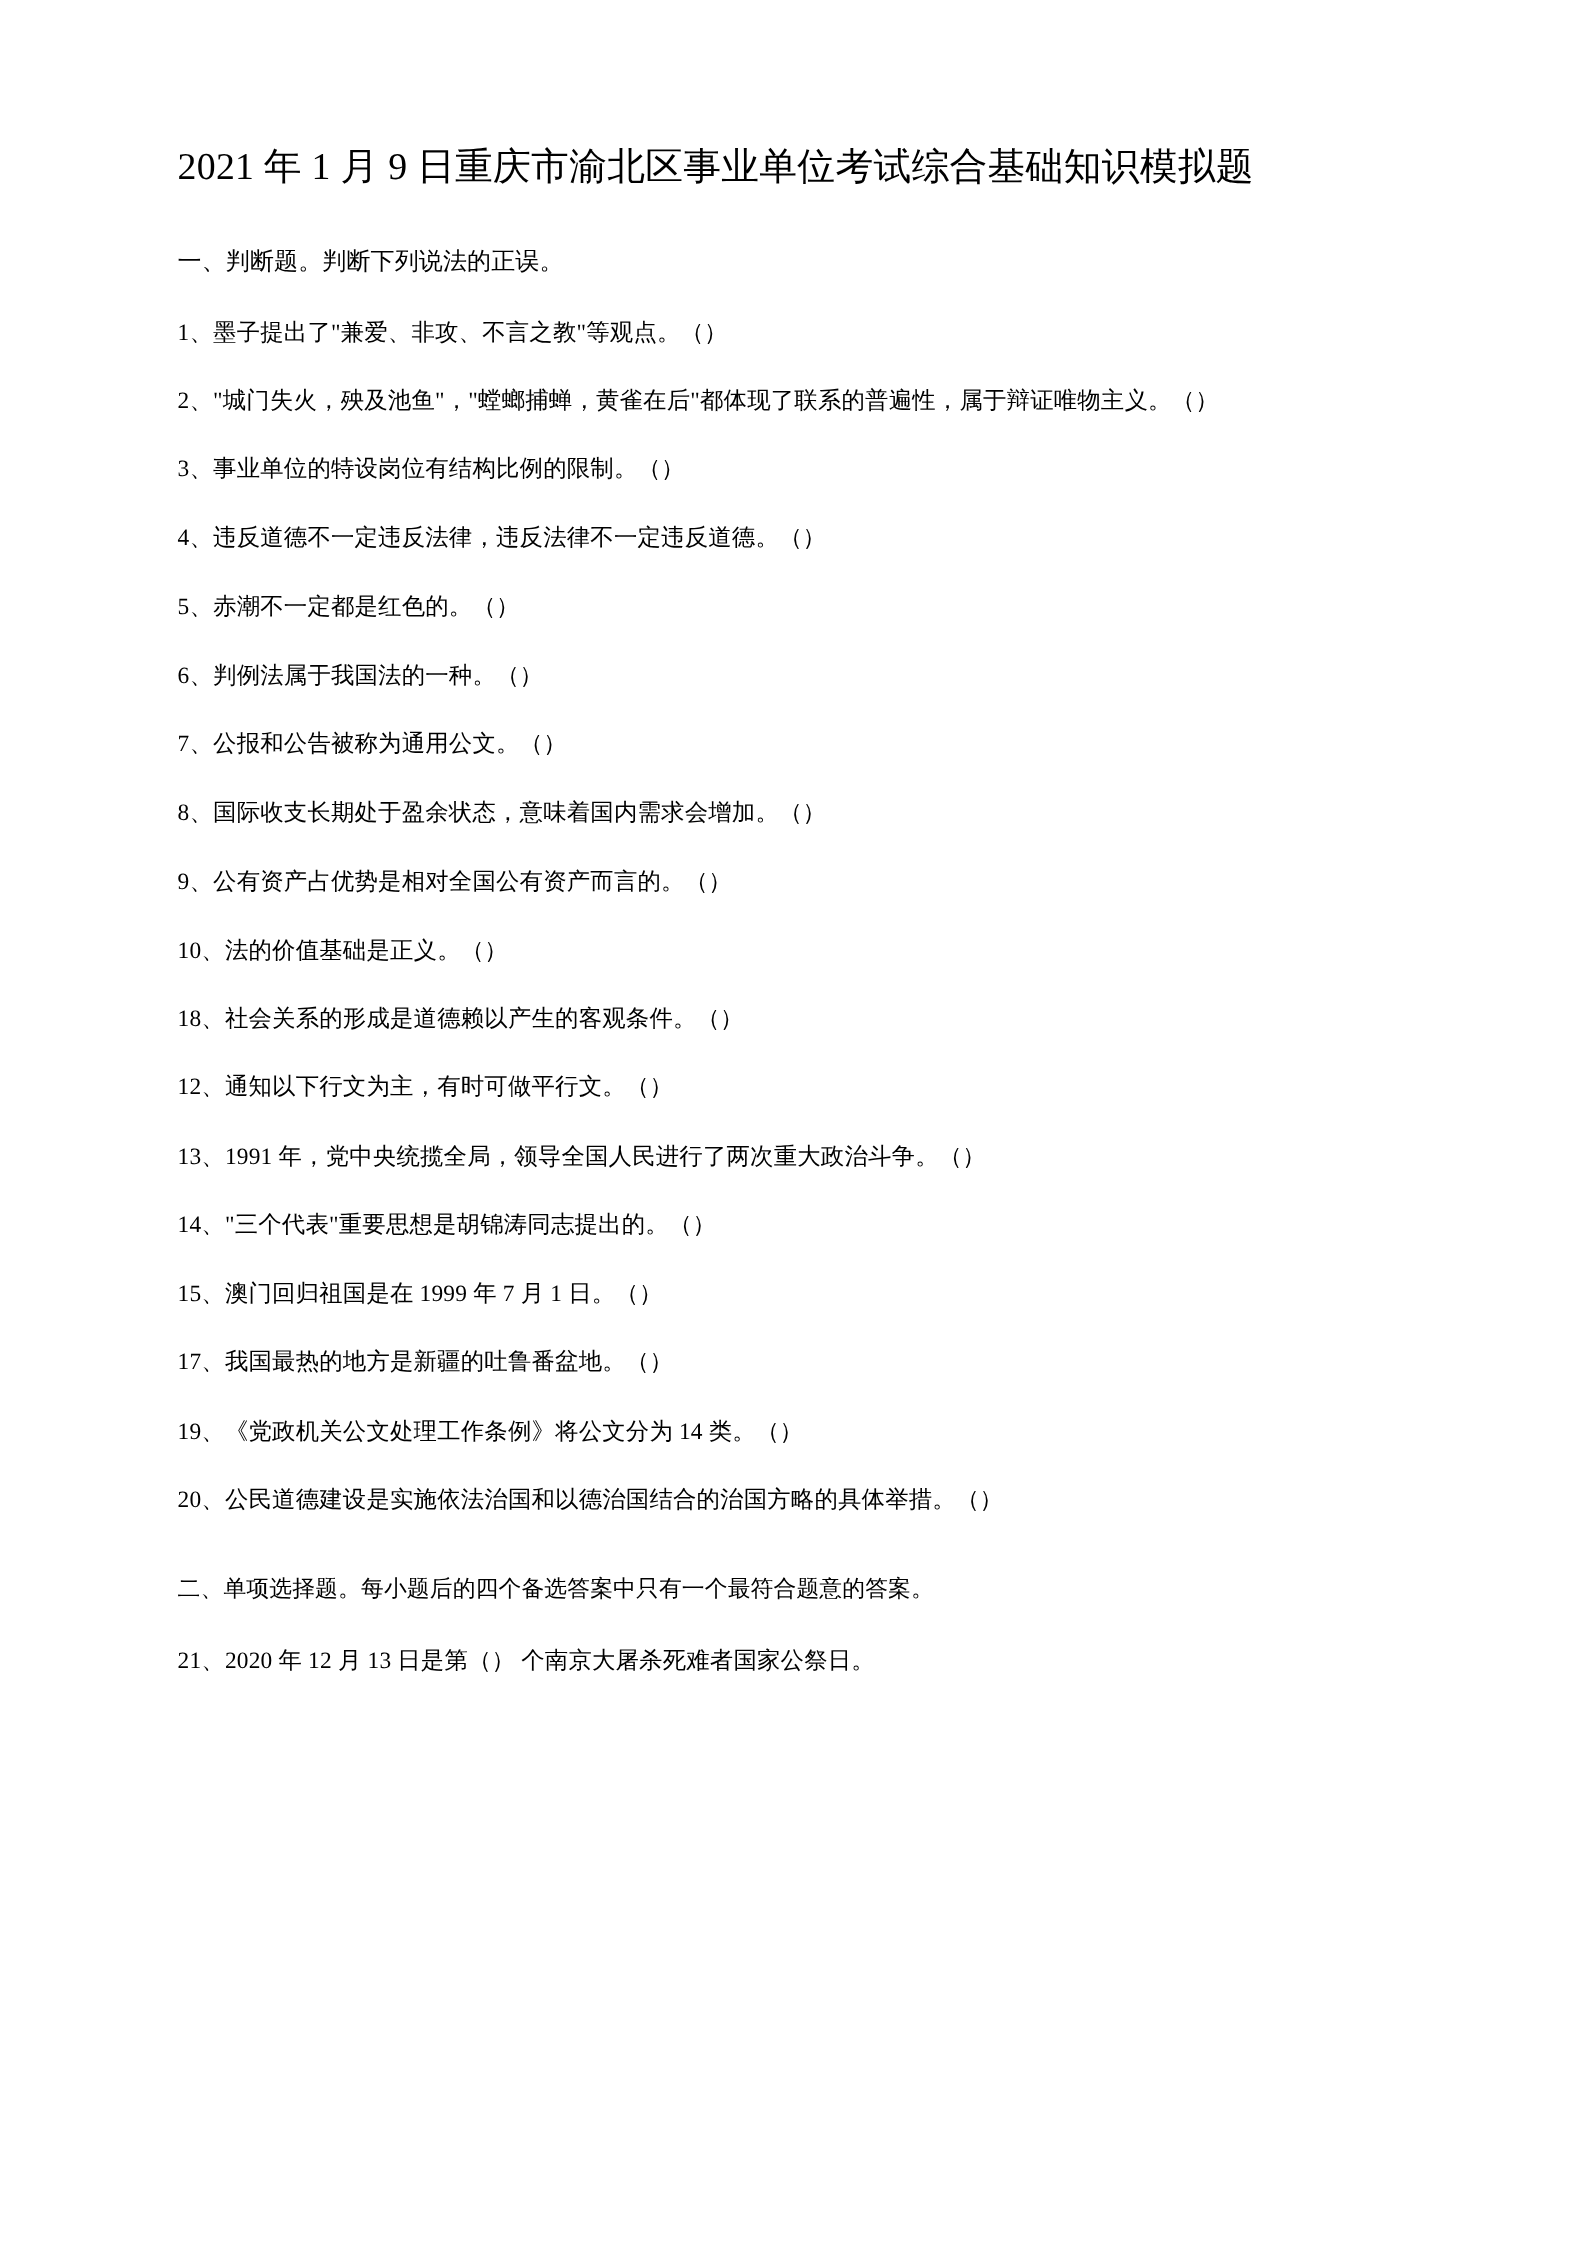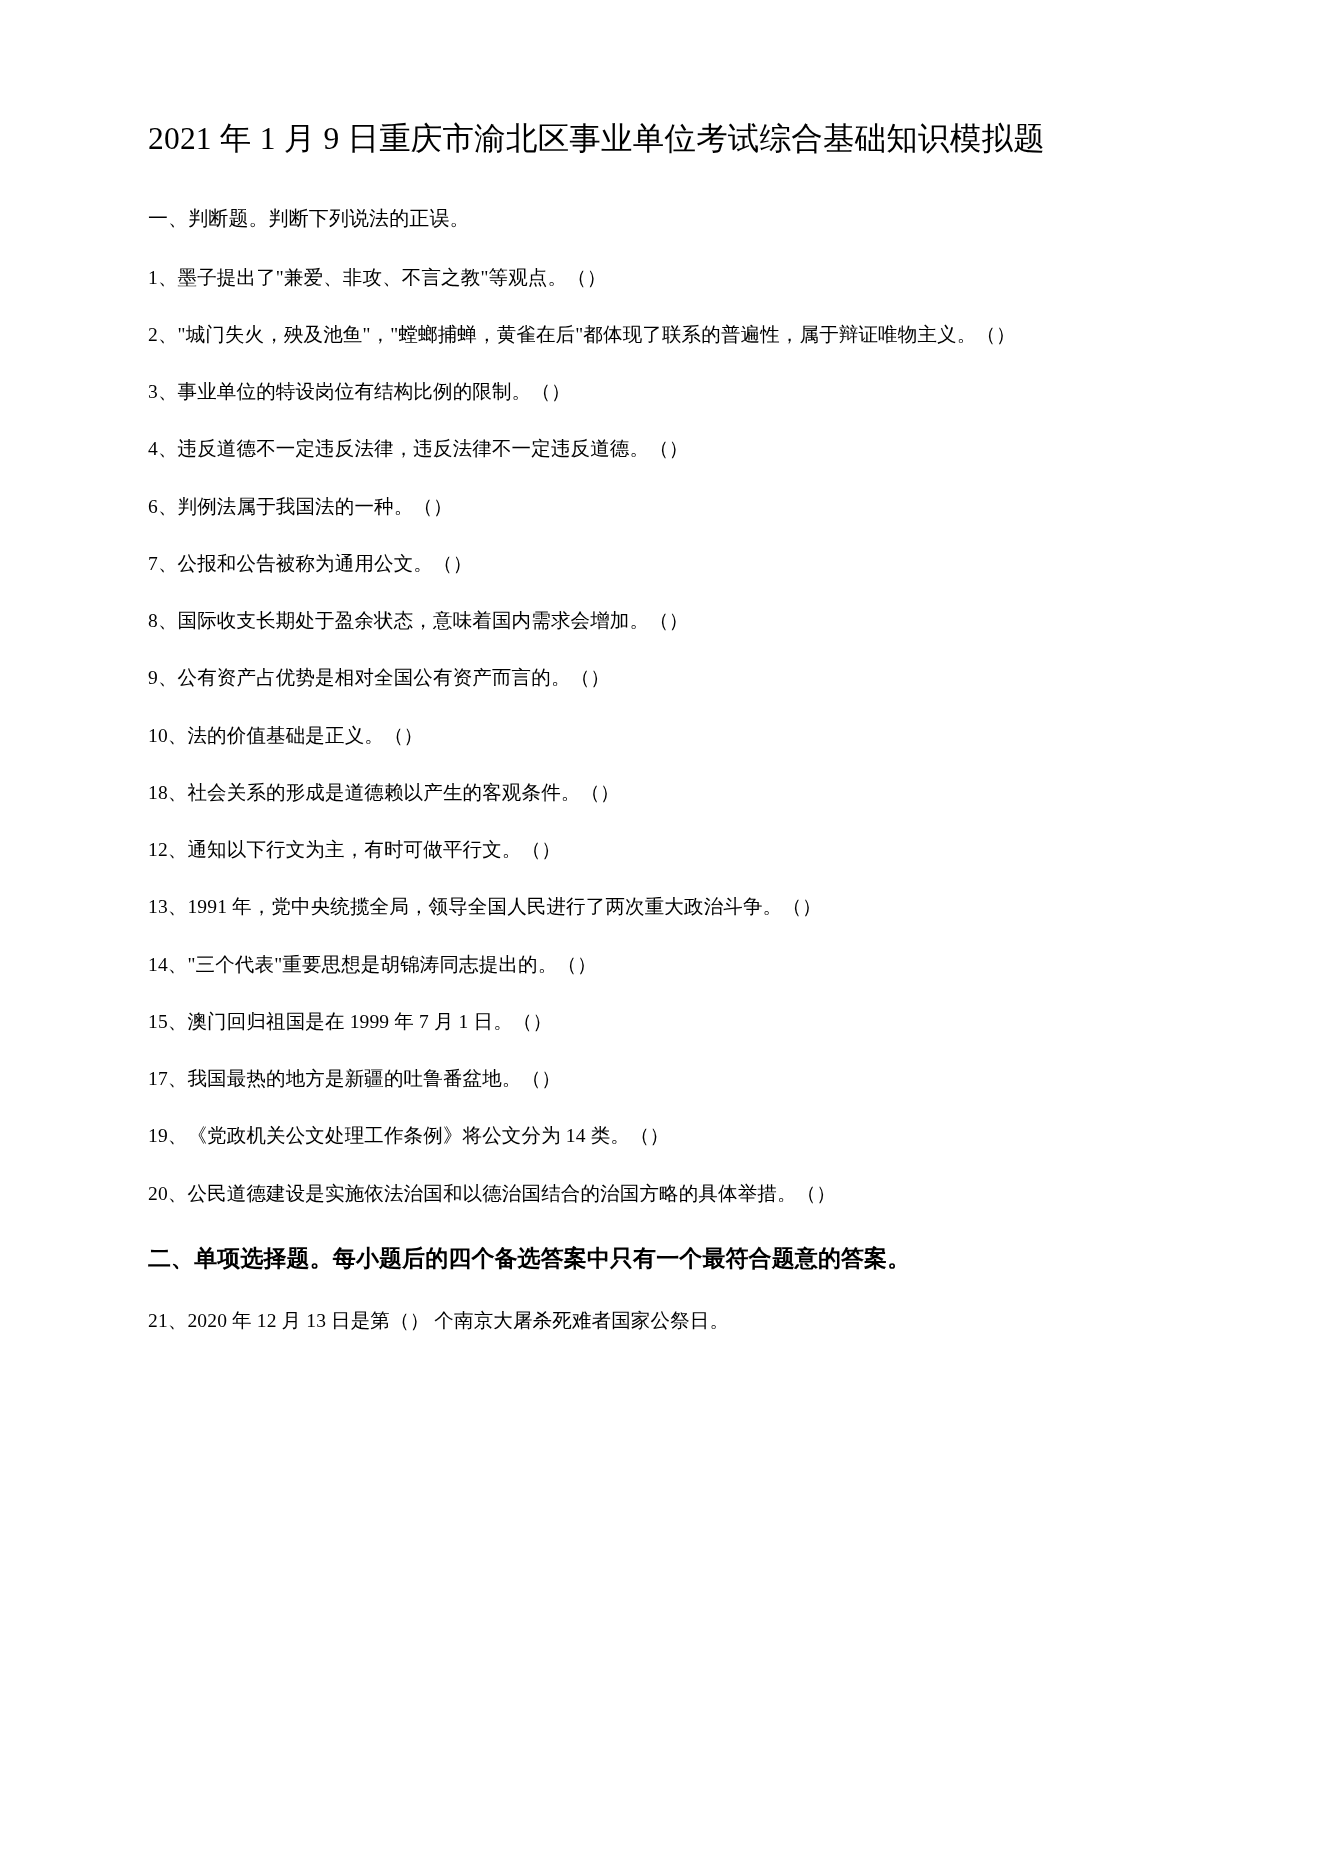--- a/index.html
+++ b/index.html
@@ -39,39 +39,39 @@
     letter-spacing: 0.1px;
   }
   .q-item {
     font-size: 19.5px;
     line-height: 1.5;
     margin: 0 0 28px 0;
     letter-spacing: 0.15px;
     white-space: nowrap;
   }
   .section-heading.second {
-    margin-top: 34px;
+    margin-top: 46px;
     margin-bottom: 30px;
-    font-size: 23px;
-    font-weight: bold;
+    font-size: 19px;
   }
 </style>
 </head>
 <body>
 
 <div class="page">
 
   <h1 class="doc-title">2021 年 1 月 9 日重庆市渝北区事业单位考试综合基础知识模拟题</h1>
 
   <p class="section-heading">一、判断题。判断下列说法的正误。</p>
 
   <p class="q-item">1、墨子提出了"兼爱、非攻、不言之教"等观点。（）</p>
   <p class="q-item">2、"城门失火，殃及池鱼"，"螳螂捕蝉，黄雀在后"都体现了联系的普遍性，属于辩证唯物主义。（）</p>
   <p class="q-item">3、事业单位的特设岗位有结构比例的限制。（）</p>
   <p class="q-item">4、违反道德不一定违反法律，违反法律不一定违反道德。（）</p>
+  <p class="q-item">5、赤潮不一定都是红色的。（）</p>
   <p class="q-item">6、判例法属于我国法的一种。（）</p>
   <p class="q-item">7、公报和公告被称为通用公文。（）</p>
   <p class="q-item">8、国际收支长期处于盈余状态，意味着国内需求会增加。（）</p>
   <p class="q-item">9、公有资产占优势是相对全国公有资产而言的。（）</p>
   <p class="q-item">10、法的价值基础是正义。（）</p>
   <p class="q-item">18、社会关系的形成是道德赖以产生的客观条件。（）</p>
   <p class="q-item">12、通知以下行文为主，有时可做平行文。（）</p>
   <p class="q-item">13、1991 年，党中央统揽全局，领导全国人民进行了两次重大政治斗争。（）</p>
   <p class="q-item">14、"三个代表"重要思想是胡锦涛同志提出的。（）</p>
   <p class="q-item">15、澳门回归祖国是在 1999 年 7 月 1 日。（）</p>

